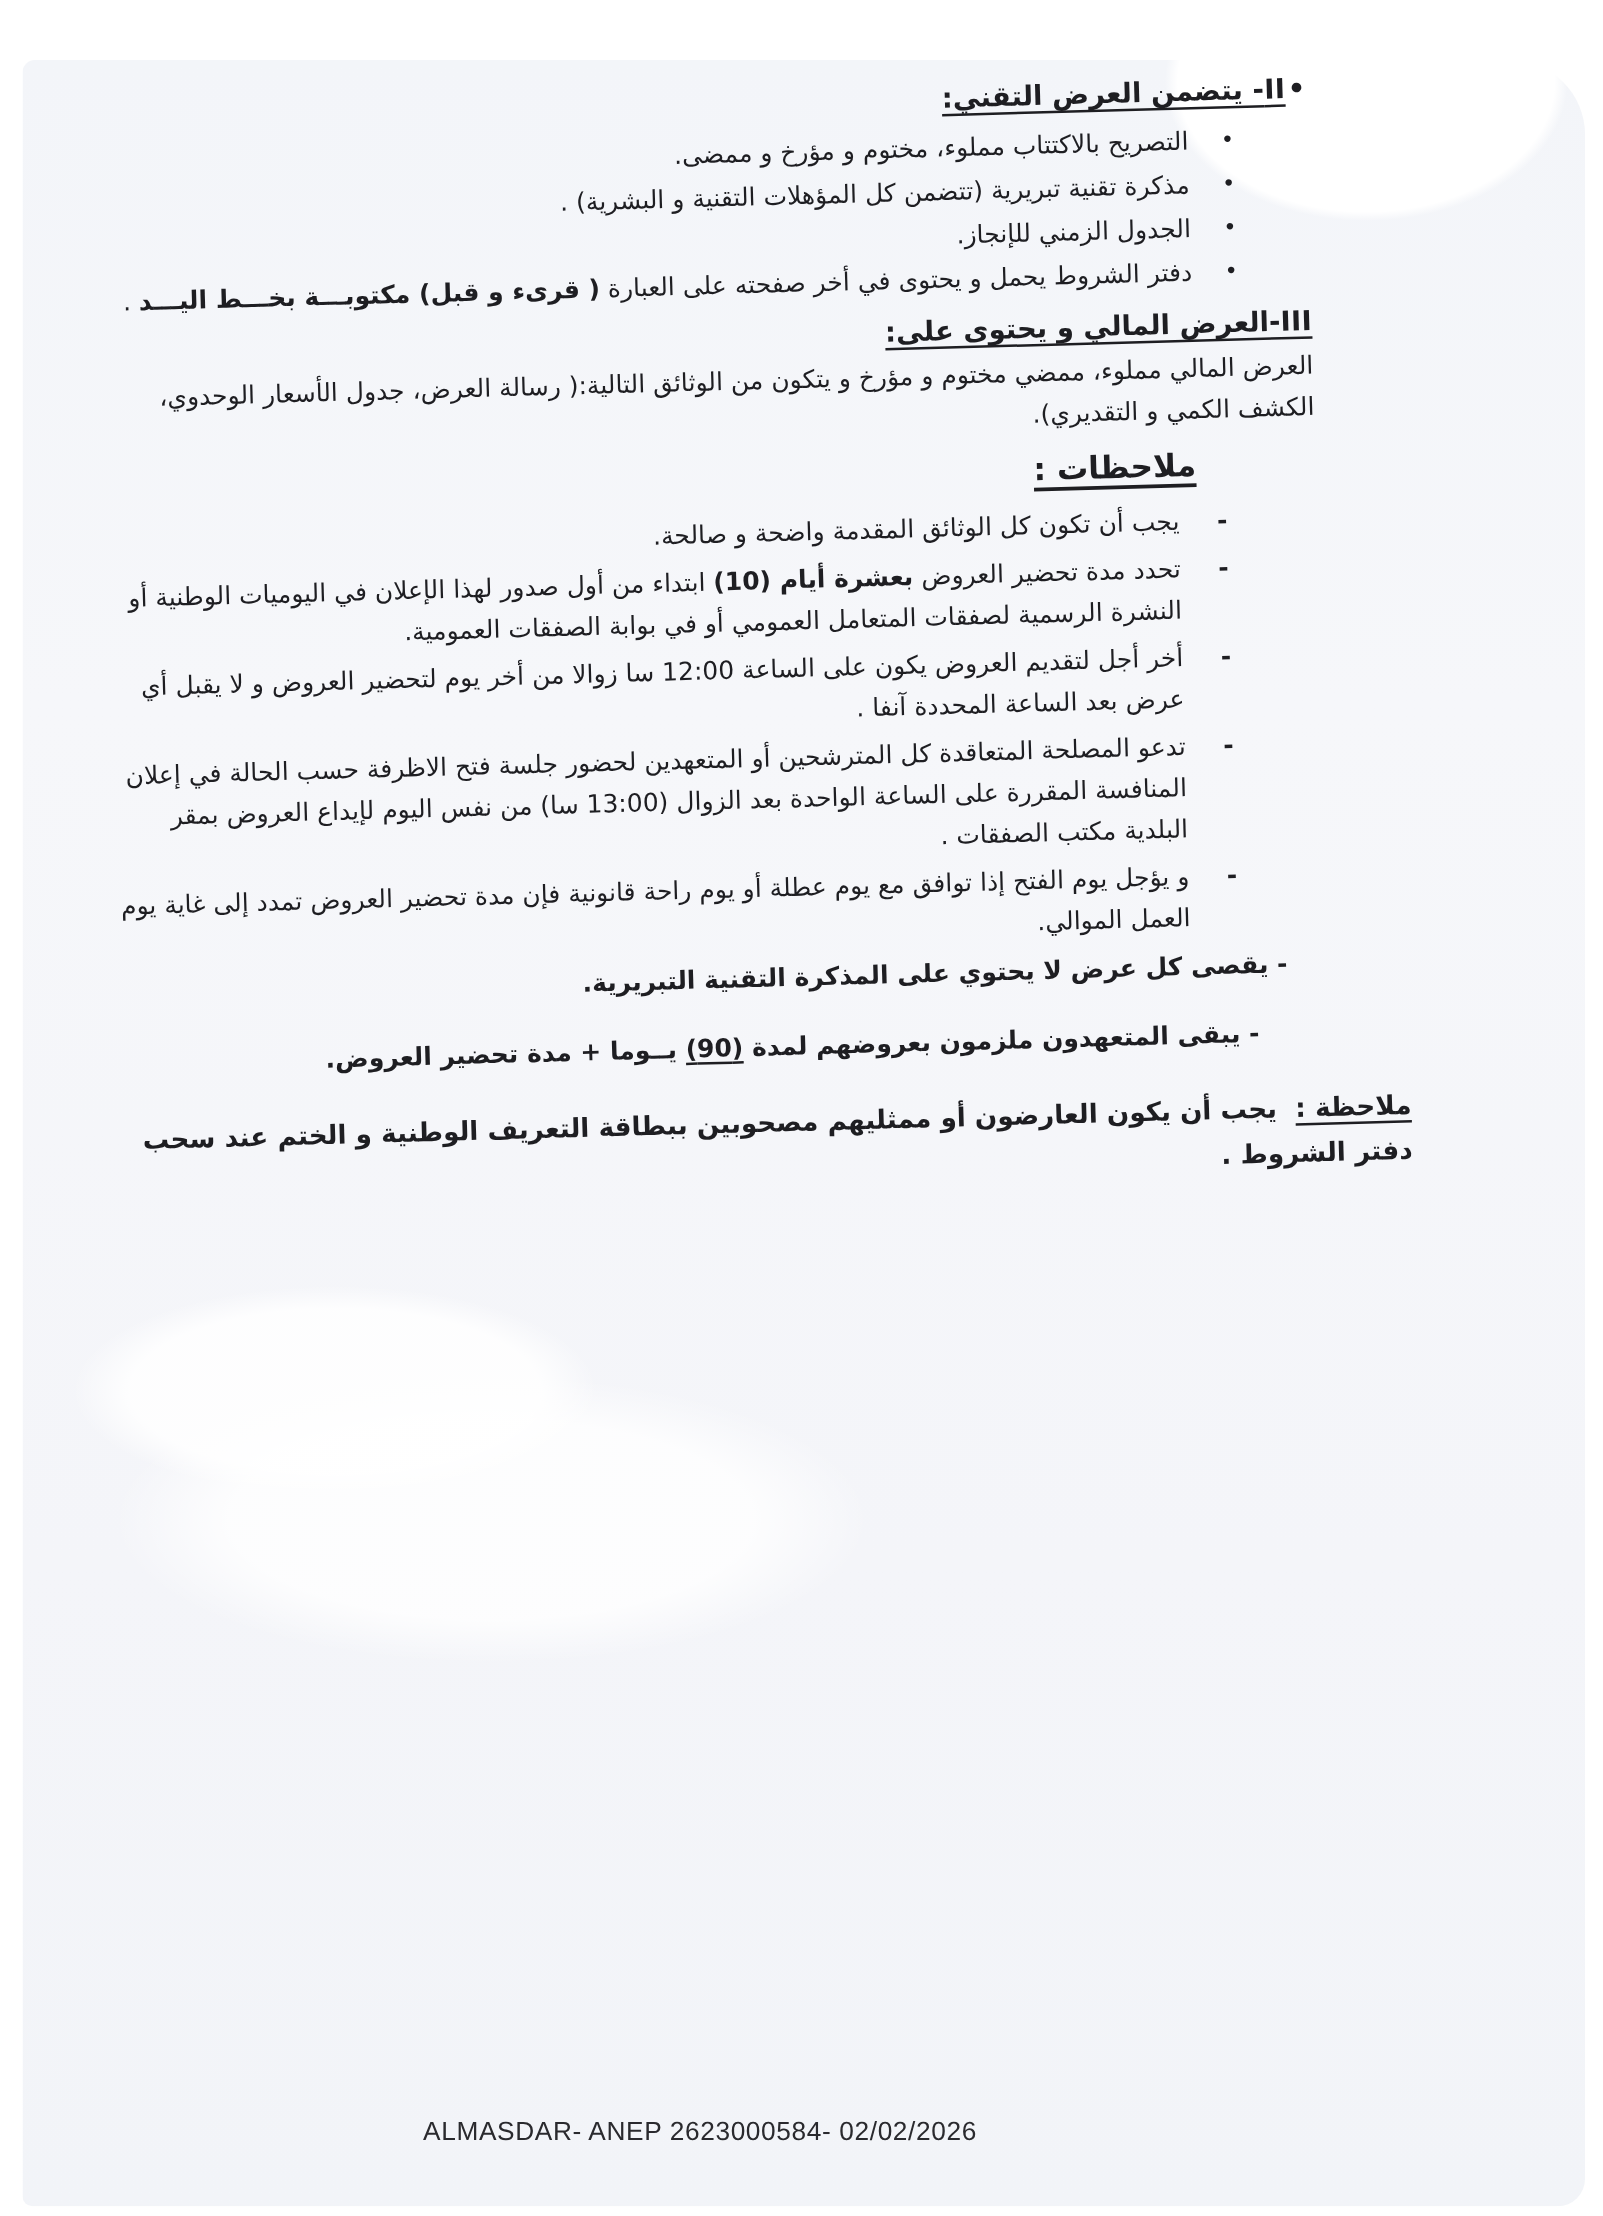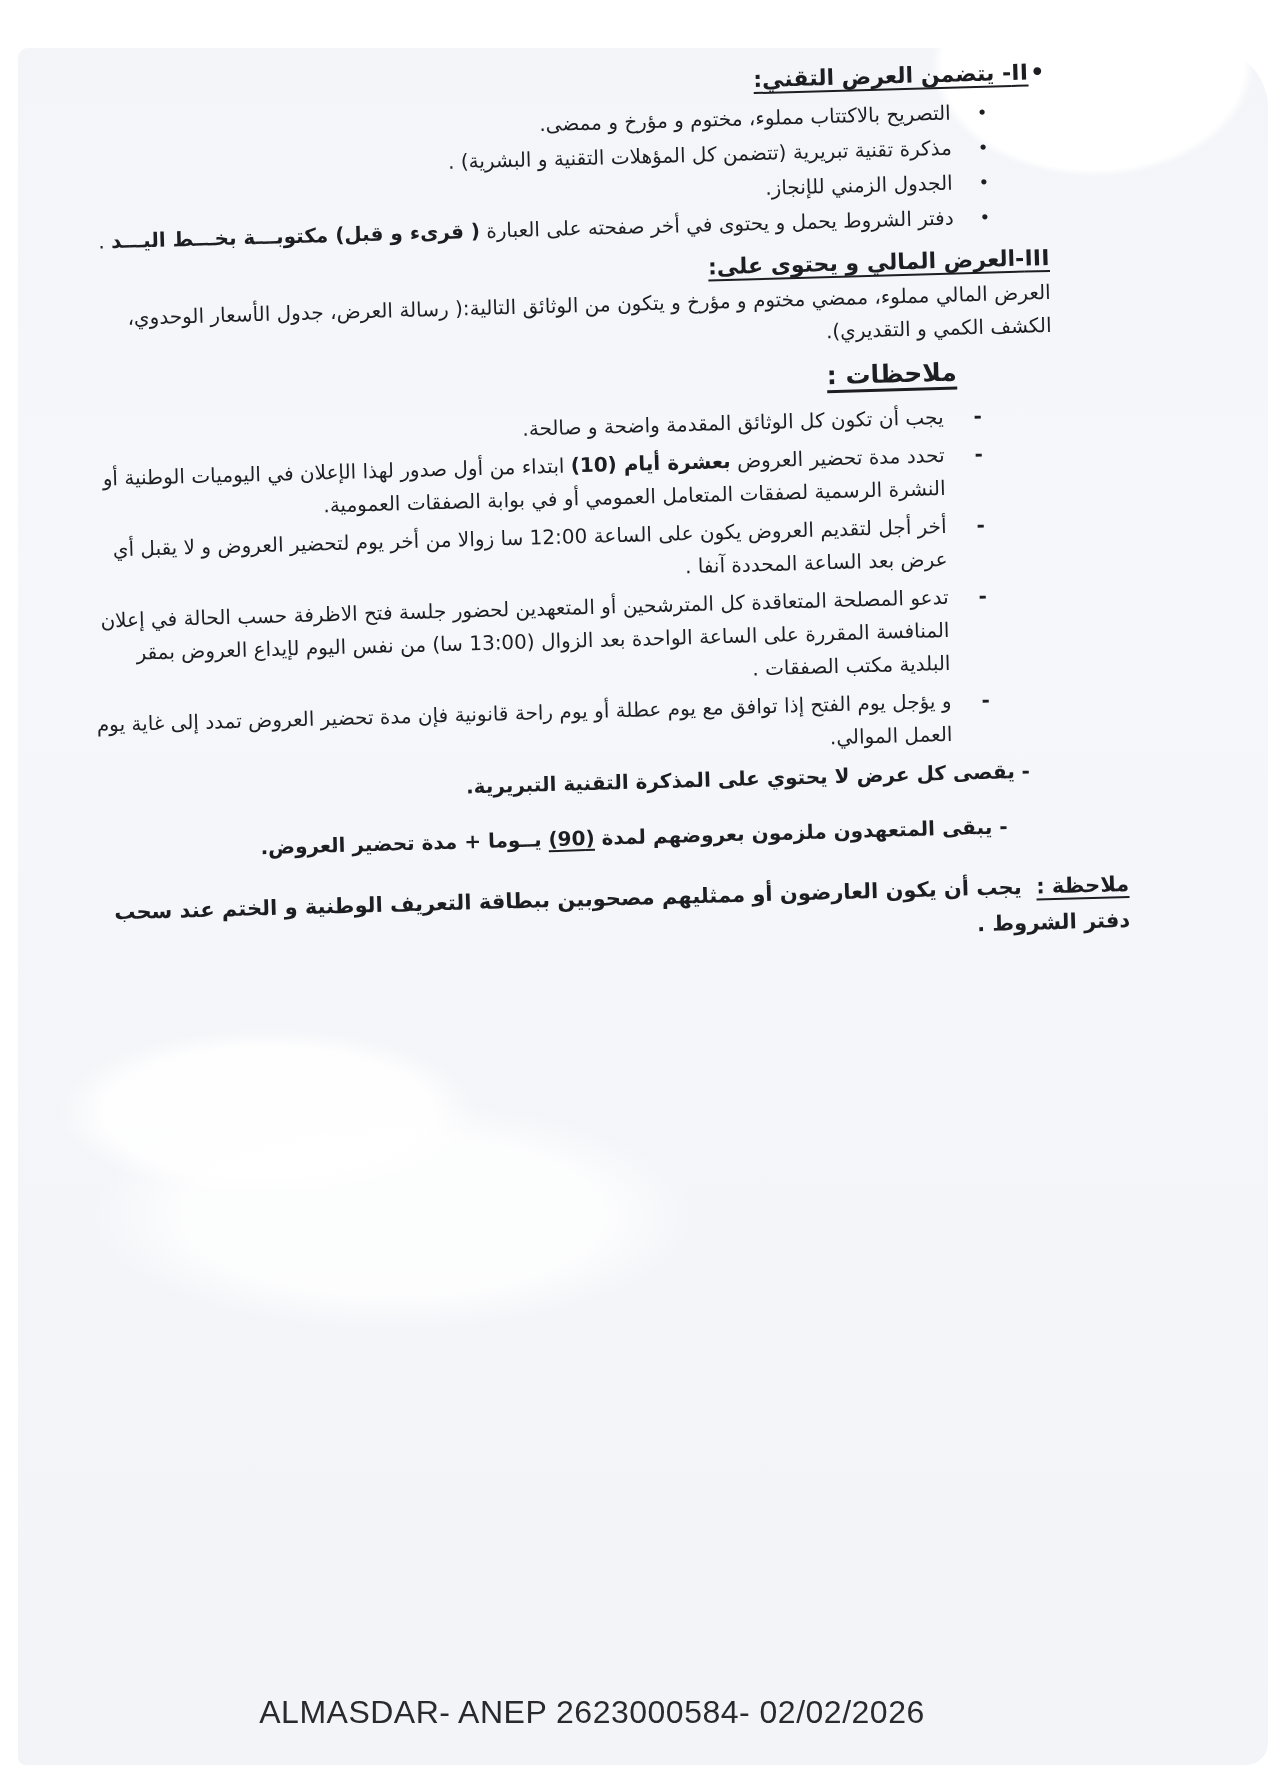--- a/index.html
+++ b/index.html
@@ -61,21 +61,21 @@
   .finalnote{
     font-weight:bold;margin:26px -62px 0 0;font-size:21px;line-height:36px;white-space:pre-wrap;
   }
   .finalnote .lbl{
     text-decoration:underline;text-decoration-thickness:2px;text-underline-offset:5px;
   }
   .footer{
     position:absolute;left:0;top:1694px;width:1120px;
     text-align:center;direction:ltr;
     font-family:"Liberation Sans","DejaVu Sans",sans-serif;
-    font-size:32px;color:#2a2a2e;letter-spacing:.5px;padding-left:32px;
+    font-size:21px;color:#2a2a2e;letter-spacing:.5px;
   }
 </style>
 </head>
 <body>
 
 <div class="page">
   <div class="sheet">
     <div class="sheet-notch"></div>
   </div>
 

